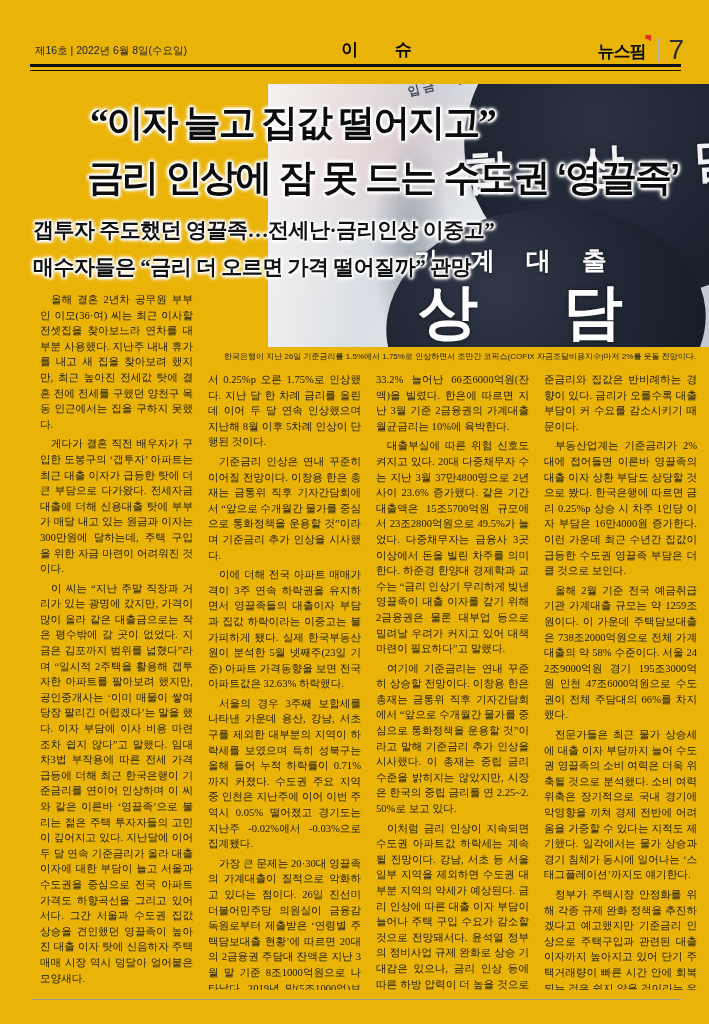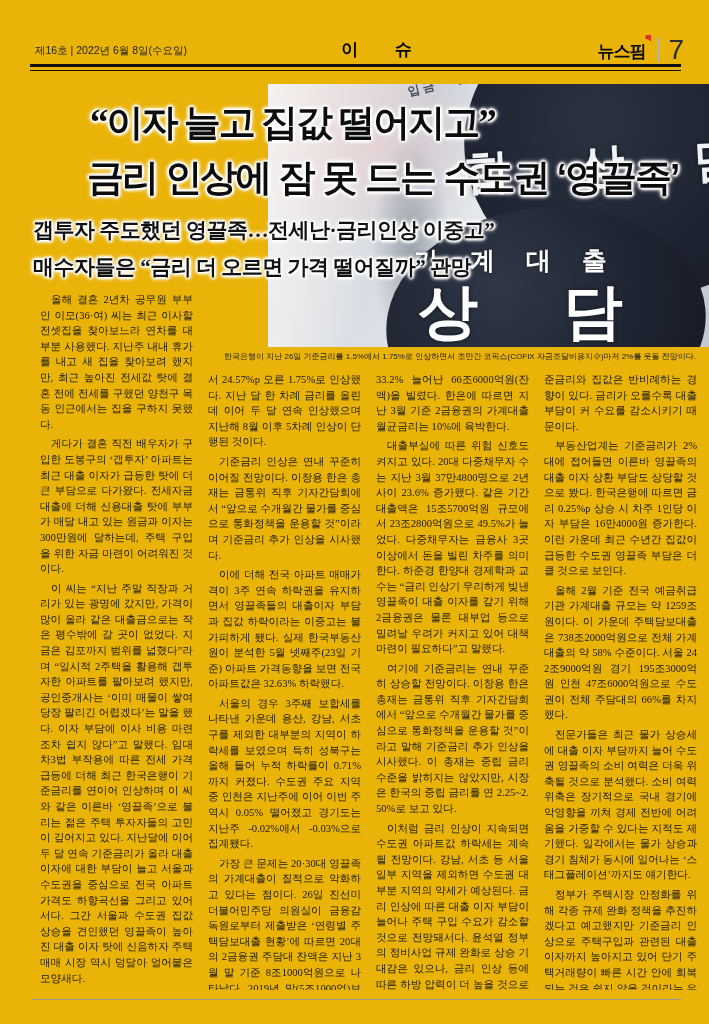--- a/index.html
+++ b/index.html
@@ -110,21 +110,21 @@
   <div class="sub1 halo">갭투자 주도했던 영끌족…전세난·금리인상 이중고”</div>
   <div class="sub2 halo">매수자들은 “금리 더 오르면 가격 떨어질까” 관망</div>
 
   <div class="col col1">
     <p>올해 결혼 2년차 공무원 부부인 이모(36·여) 씨는 최근 이사할 전셋집을 찾아보느라 연차를 대부분 사용했다. 지난주 내내 휴가를 내고 새 집을 찾아보려 했지만, 최근 높아진 전세값 탓에 결혼 전에 전세를 구했던 양천구 목동 인근에서는 집을 구하지 못했다.</p>
     <p>게다가 결혼 직전 배우자가 구입한 도봉구의 ‘갭투자’ 아파트는 최근 대출 이자가 급등한 탓에 더 큰 부담으로 다가왔다. 전세자금 대출에 더해 신용대출 탓에 부부가 매달 내고 있는 원금과 이자는 300만원에 달하는데, 주택 구입을 위한 자금 마련이 어려워진 것이다.</p>
     <p>이 씨는 “지난 주말 직장과 거리가 있는 광명에 갔지만, 가격이 많이 올라 같은 대출금으로는 작은 평수밖에 갈 곳이 없었다. 지금은 김포까지 범위를 넓혔다”라며 “일시적 2주택을 활용해 갭투자한 아파트를 팔아보려 했지만, 공인중개사는 ‘이미 매물이 쌓여 당장 팔리긴 어렵겠다’는 말을 했다. 이자 부담에 이사 비용 마련조차 쉽지 않다”고 말했다. 임대차3법 부작용에 따른 전세 가격 급등에 더해 최근 한국은행이 기준금리를 연이어 인상하며 이 씨와 같은 이른바 ‘영끌족’으로 불리는 젊은 주택 투자자들의 고민이 깊어지고 있다. 지난달에 이어 두 달 연속 기준금리가 올라 대출 이자에 대한 부담이 늘고 서울과 수도권을 중심으로 전국 아파트 가격도 하향곡선을 그리고 있어서다. 그간 서울과 수도권 집값 상승을 견인했던 영끌족이 높아진 대출 이자 탓에 신음하자 주택 매매 시장 역시 덩달아 얼어붙은 모양새다.</p>
     <p>5월 27일 관련업계에 따르면 한국은행 금융통화위원회(금통위)는 전날 기준금리를 1.5%에</p>
   </div>
   <div class="col col2">
-    <p class="cont">서 24.57%p 오른 1.75%로 인상했다. 지난 달 한 차례 금리를 올린 데 이어 두 달 연속 인상했으며 지난해 8월 이후 5차례 인상이 단행된 것이다.</p>
+    <p class="cont">서 0.25%p 오른 1.75%로 인상했다. 지난 달 한 차례 금리를 올린 데 이어 두 달 연속 인상했으며 지난해 8월 이후 5차례 인상이 단행된 것이다.</p>
     <p>기준금리 인상은 연내 꾸준히 이어질 전망이다. 이창용 한은 총재는 금통위 직후 기자간담회에서 “앞으로 수개월간 물가를 중심으로 통화정책을 운용할 것”이라며 기준금리 추가 인상을 시사했다.</p>
     <p>이에 더해 전국 아파트 매매가격이 3주 연속 하락권을 유지하면서 영끌족들의 대출이자 부담과 집값 하락이라는 이중고는 불가피하게 됐다. 실제 한국부동산원이 분석한 5월 넷째주(23일 기준) 아파트 가격동향을 보면 전국 아파트값은 32.63% 하락했다.</p>
     <p>서울의 경우 3주째 보합세를 나타낸 가운데 용산, 강남, 서초구를 제외한 대부분의 지역이 하락세를 보였으며 특히 성북구는 올해 들어 누적 하락률이 0.71%까지 커졌다. 수도권 주요 지역 중 인천은 지난주에 이어 이번 주 역시 0.05% 떨어졌고 경기도는 지난주 -0.02%에서 -0.03%으로 집계됐다.</p>
     <p>가장 큰 문제는 20·30대 영끌족의 가계대출이 질적으로 악화하고 있다는 점이다. 26일 진선미 더불어민주당 의원실이 금융감독원로부터 제출받은 ‘연령별 주택담보대출 현황’에 따르면 20대의 2금융권 주담대 잔액은 지난 3월 말 기준 8조1000억원으로 나타났다. 2019년 말(5조1000억)보다 58.8% 증가했다. 30대도 2금융권에서 같은 기간</p>
   </div>
   <div class="col col3">
     <p class="cont">33.2% 늘어난 66조6000억원(잔액)을 빌렸다. 한은에 따르면 지난 3월 기준 2금융권의 가계대출 월균금리는 10%에 육박한다.</p>
     <p>대출부실에 따른 위험 신호도 켜지고 있다. 20대 다중채무자 수는 지난 3월 37만4800명으로 2년 사이 23.6% 증가했다. 같은 기간 대출액은 15조5700억원 규모에서 23조2800억원으로 49.5%가 늘었다. 다중채무자는 금융사 3곳 이상에서 돈을 빌린 차주를 의미한다. 하준경 한양대 경제학과 교수는 “금리 인상기 무리하게 빚낸 영끌족이 대출 이자를 갚기 위해 2금융권은 물론 대부업 등으로 밀려날 우려가 커지고 있어 대책 마련이 필요하다”고 말했다.</p>
     <p>여기에 기준금리는 연내 꾸준히 상승할 전망이다. 이창용 한은 총재는 금통위 직후 기자간담회에서 “앞으로 수개월간 물가를 중심으로 통화정책을 운용할 것”이라고 말해 기준금리 추가 인상을 시사했다. 이 총재는 중립 금리 수준을 밝히지는 않았지만, 시장은 한국의 중립 금리를 연 2.25~2.50%로 보고 있다.</p>
     <p>이처럼 금리 인상이 지속되면 수도권 아파트값 하락세는 계속될 전망이다. 강남, 서초 등 서울 일부 지역을 제외하면 수도권 대부분 지역의 약세가 예상된다. 금리 인상에 따른 대출 이자 부담이 늘어나 주택 구입 수요가 감소할 것으로 전망돼서다. 윤석열 정부의 정비사업 규제 완화로 상승 기대감은 있으나, 금리 인상 등에 따른 하방 압력이 더 높을 것으로 보인다. 통상 기</p>

